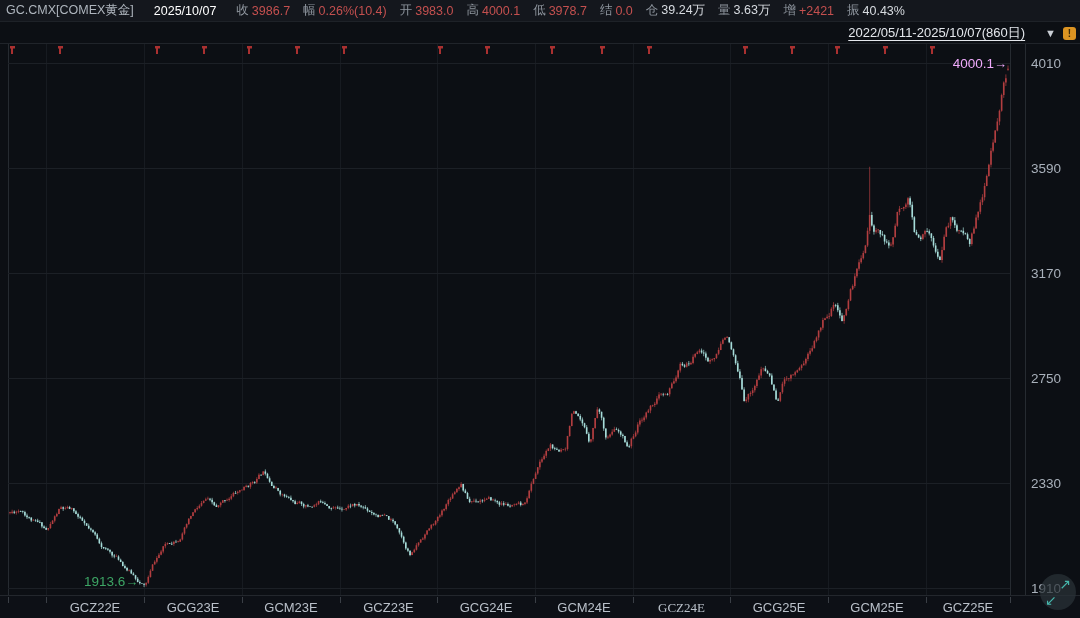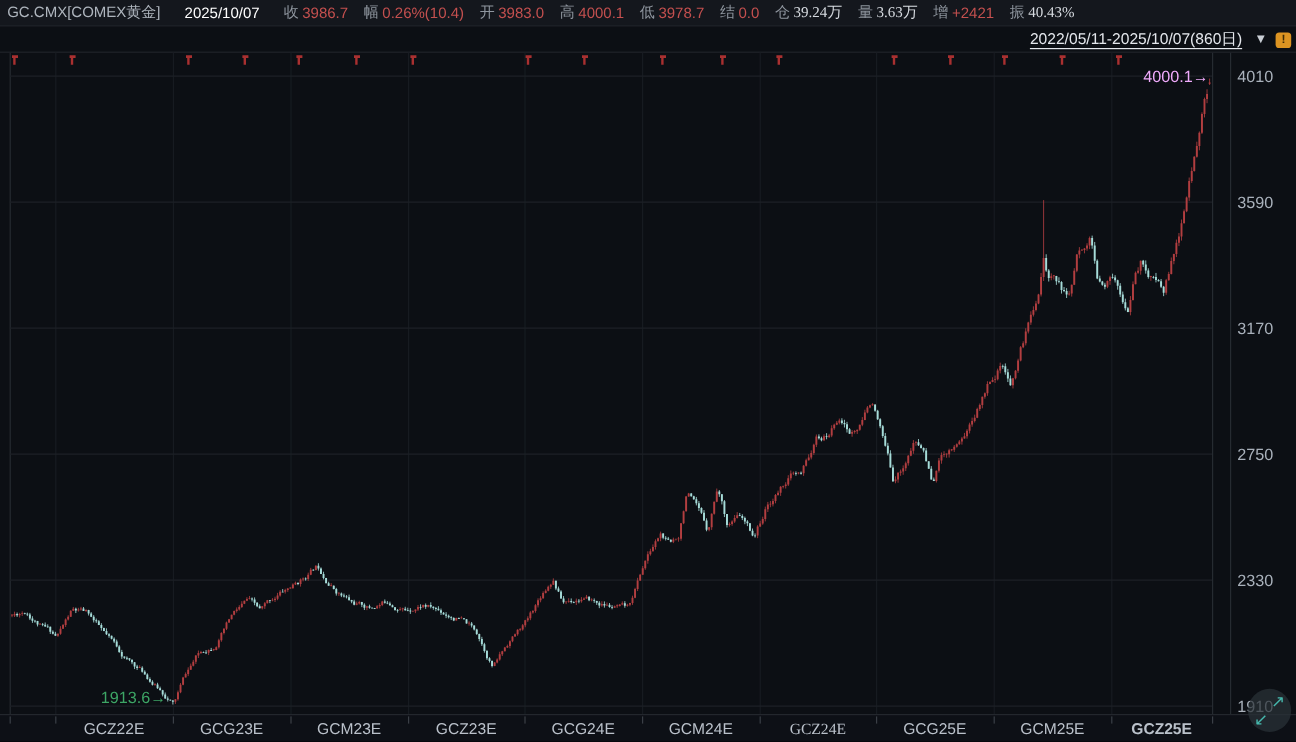--- a/index.html
+++ b/index.html
@@ -15,28 +15,28 @@
     position:absolute;left:0;top:0;width:1080px;height:22px;
     background:#14171d;border-bottom:1px solid #1e2228;
     display:flex;align-items:center;gap:20px;padding:0 6px;
     font-size:12.5px;white-space:nowrap;
   }
   .sym{color:#aeb5bd;}
   .qdate{color:#ffffff;}
   .qf{display:inline-flex;align-items:center;gap:3px;}
   .qf .lab{color:#8f969f;}
   .c-red{color:#c4504f;}
-  .c-white{color:#d7dbe0;font-family:Liberation Serif, serif;}
+  .c-white{color:#d7dbe0;}
   
   .subbar{
     position:absolute;left:0;top:22px;width:1080px;height:22px;
     border-bottom:1px solid #20242a;
   }
   .range-sel{
-    position:absolute;right:24px;top:2px;display:flex;align-items:center;gap:10px;
+    position:absolute;right:24px;top:2px;display:flex;align-items:center;gap:20px;
     font-size:13px;color:#e4e7ec;cursor:pointer;
   }
   .range-sel .rtext{text-decoration:underline;text-underline-offset:3px;}
   .range-sel .arrow{color:#c9ced5;font-size:11px;}
   .alert-badge{
     position:absolute;right:4px;top:5px;width:13px;height:13px;border-radius:3px;
     background:#dc9422;color:#402c06;font-size:10px;font-weight:bold;
     display:flex;align-items:center;justify-content:center;line-height:1;
   }
   
@@ -197,20 +197,20 @@
       <div class="xtick" style="left: 1010px;"></div>
       <div class="xlab" style="left: 95px;">GCZ22E</div>
       <div class="xlab" style="left: 193px;">GCG23E</div>
       <div class="xlab" style="left: 291px;">GCM23E</div>
       <div class="xlab" style="left: 388.5px;">GCZ23E</div>
       <div class="xlab" style="left: 486px;">GCG24E</div>
       <div class="xlab" style="left: 584px;">GCM24E</div>
       <div class="xlab" style="left: 681.5px; font-family: Liberation Serif, serif;">GCZ24E</div>
       <div class="xlab" style="left: 779px;">GCG25E</div>
       <div class="xlab" style="left: 877px;">GCM25E</div>
-      <div class="xlab" style="left: 968px; font-weight: bold;">GCZ25E</div>
+      <div class="xlab" style="left: 968px;">GCZ25E</div>
     </div>
 
   <div class="expand-btn">
     <span class="a1">↗</span>
     <span class="a2">↙</span>
   </div>
 </div>
 
 </body></html>

